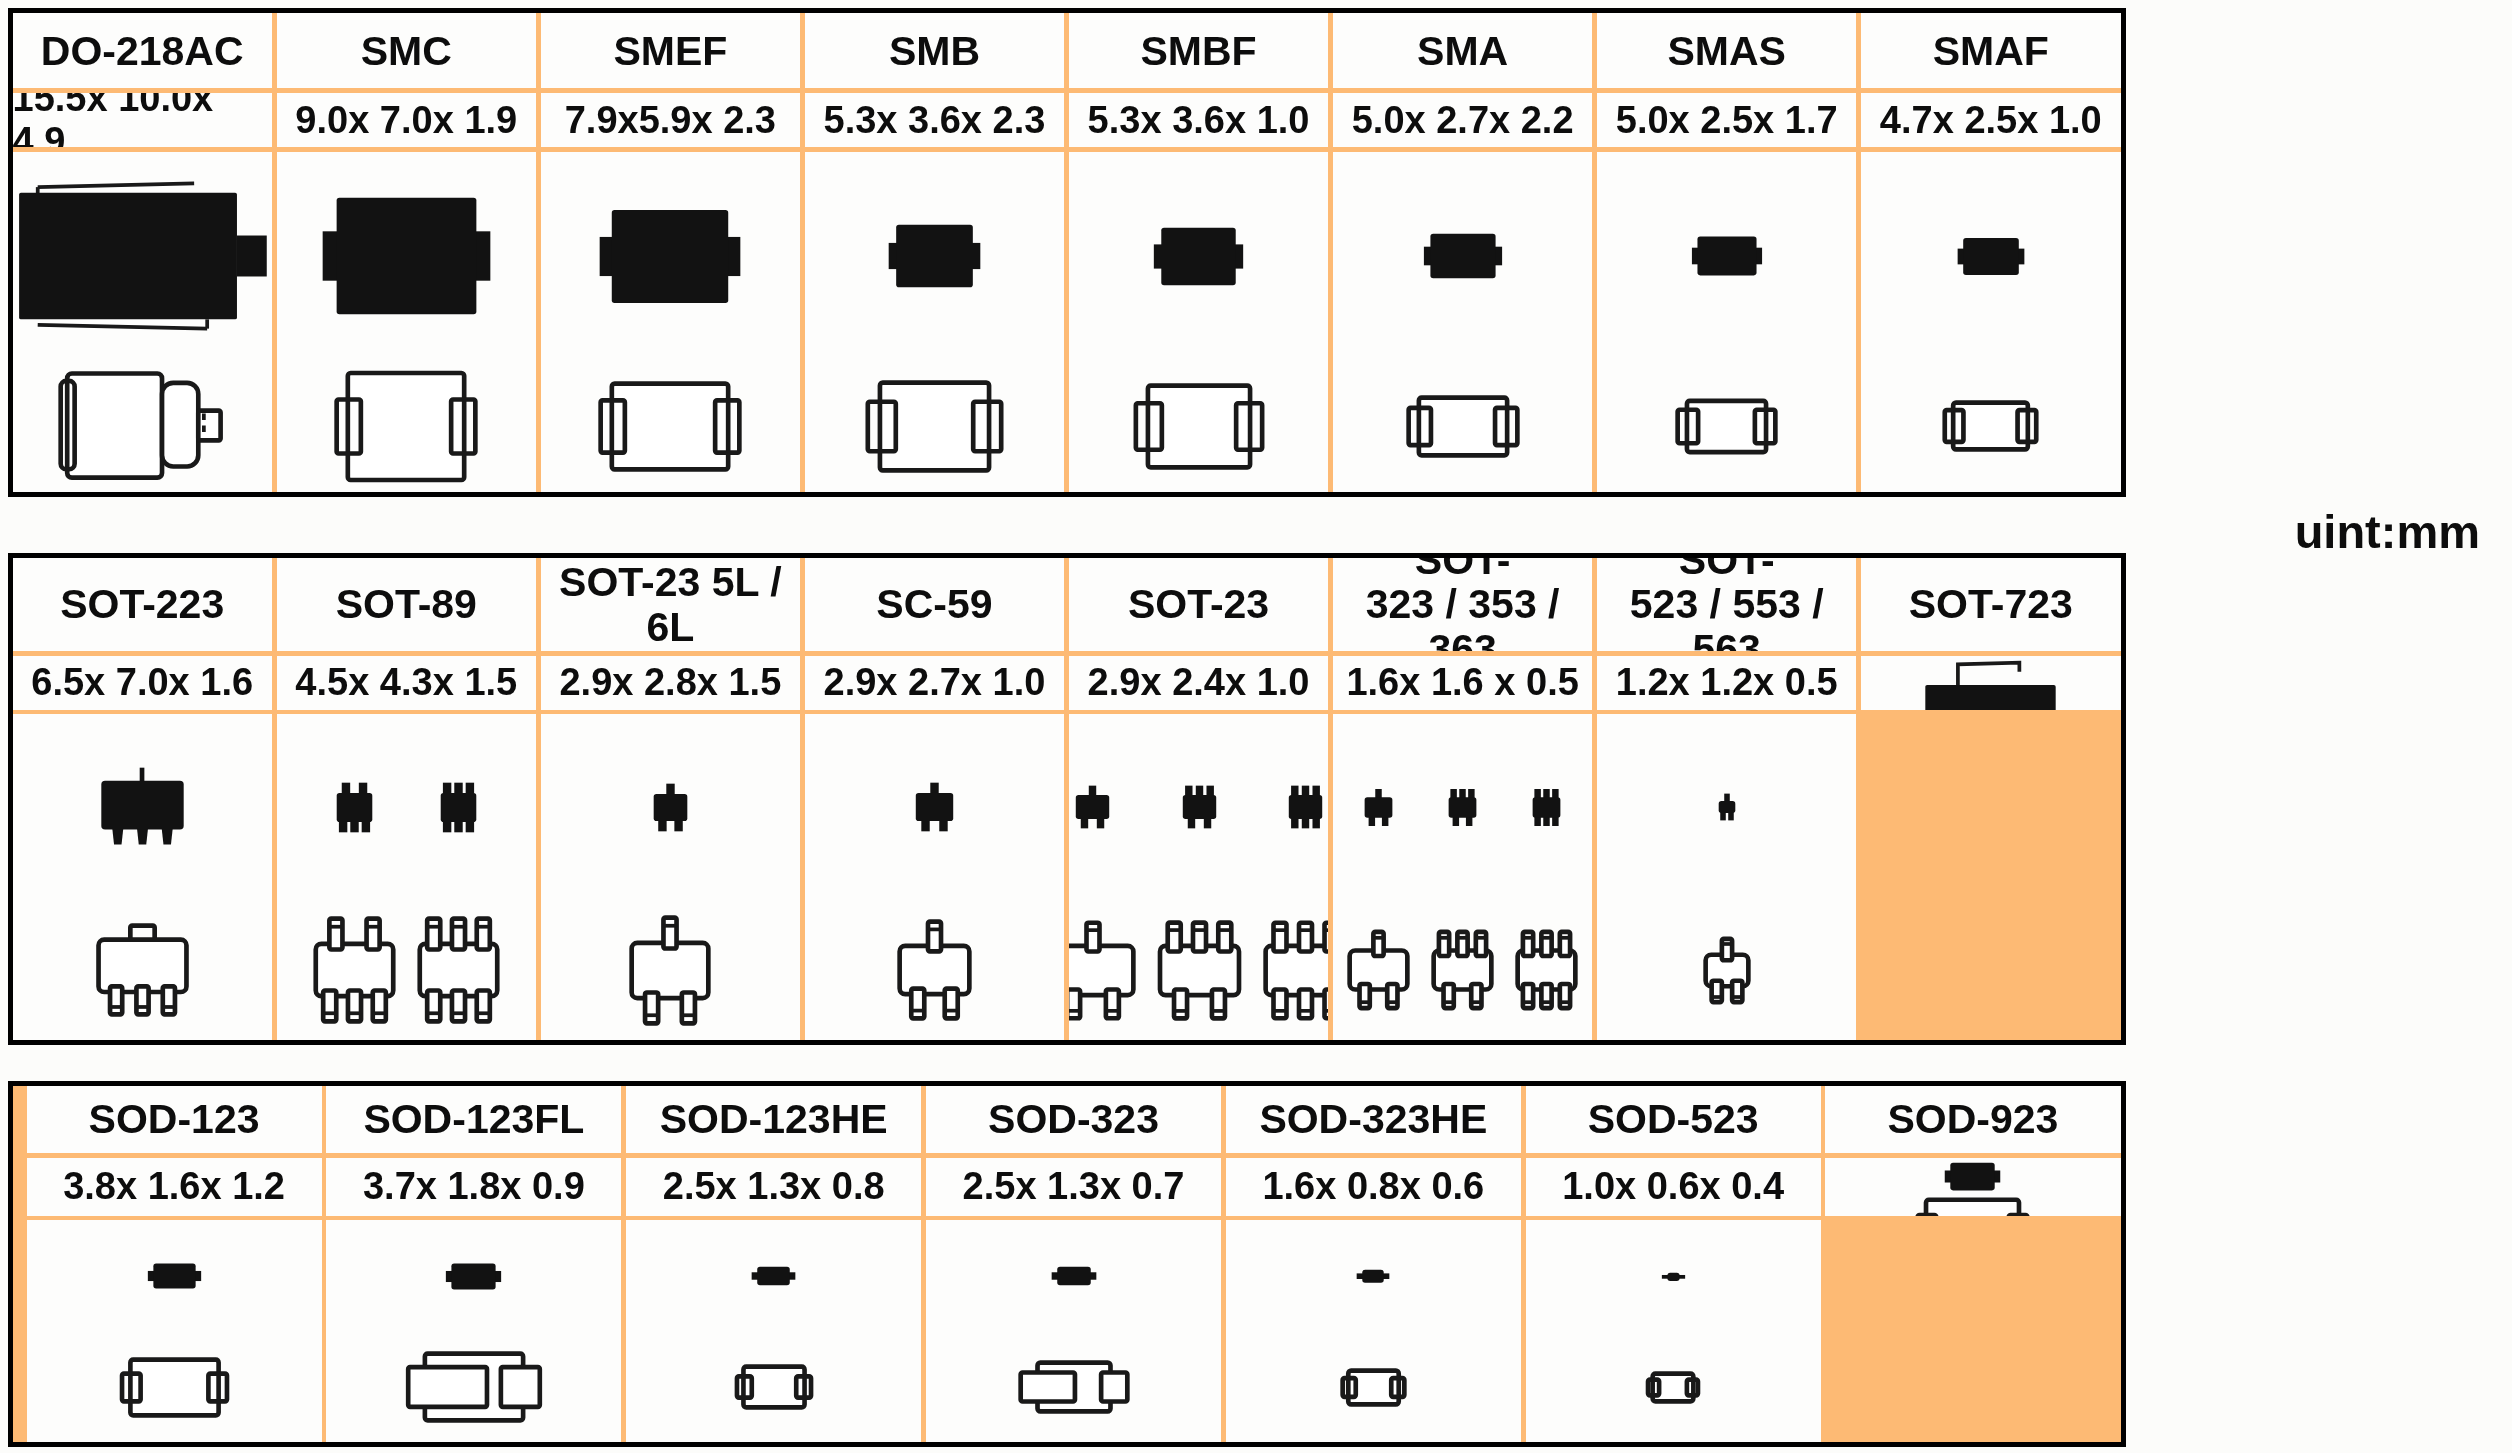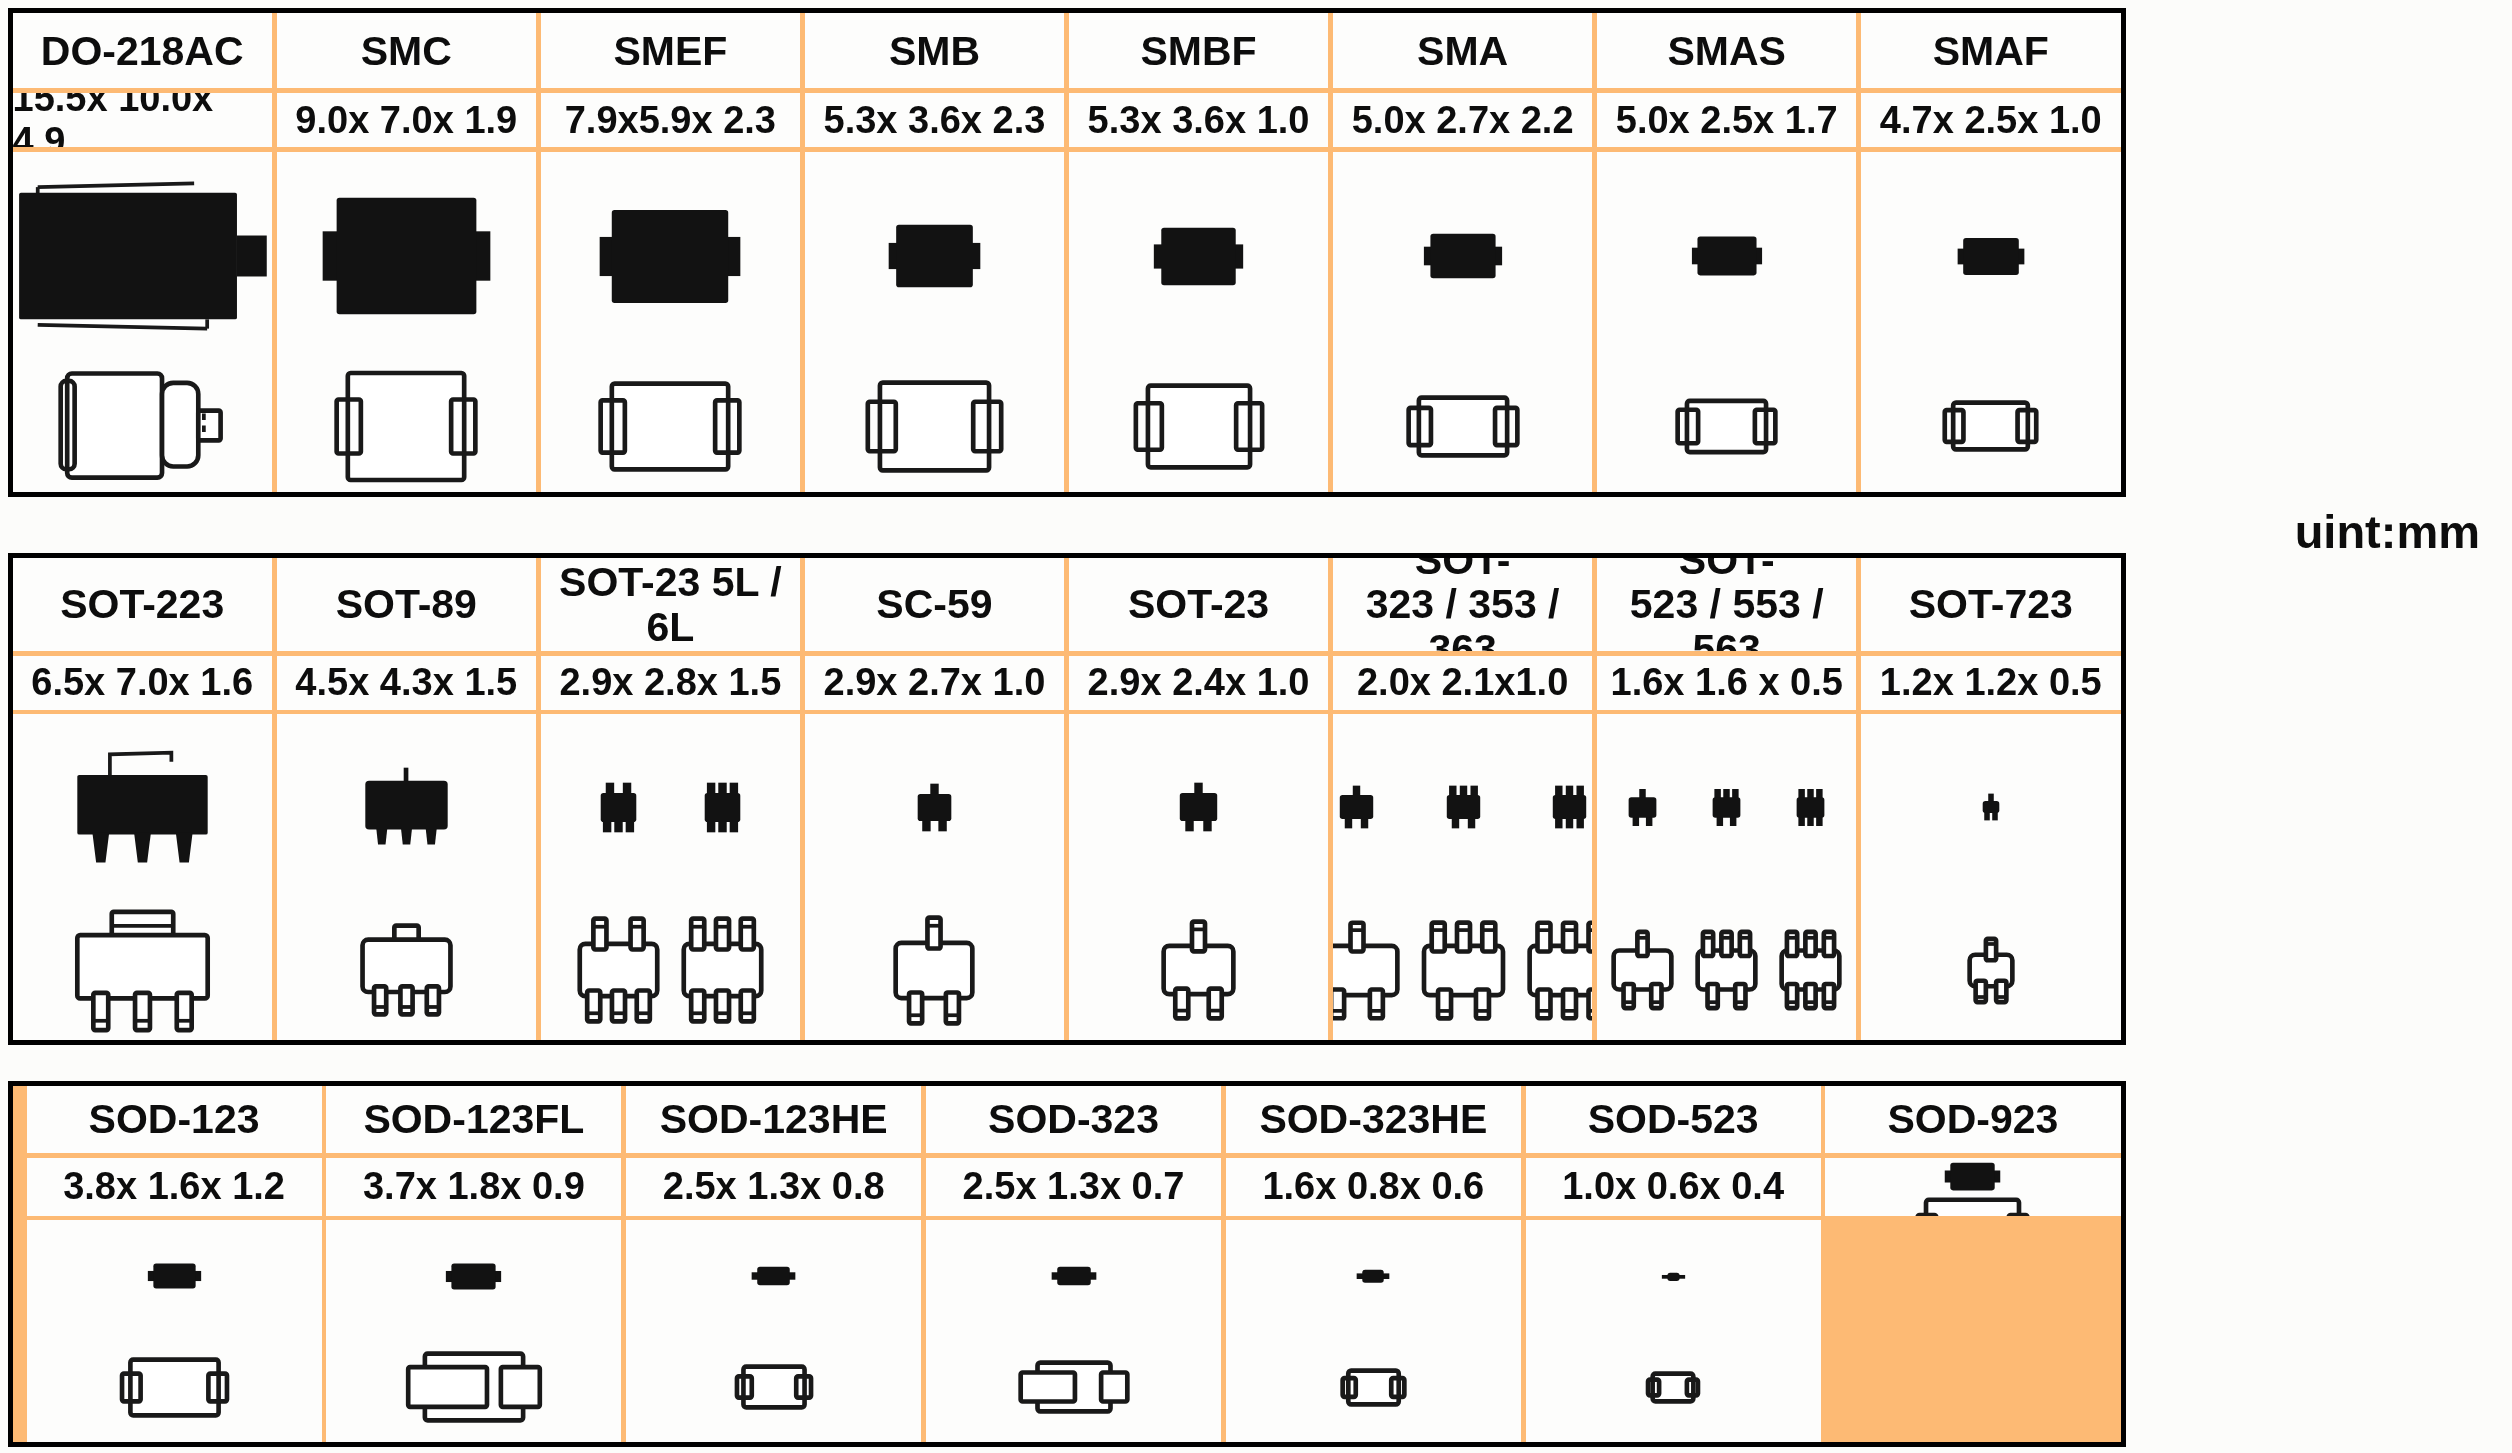--- a/index.html
+++ b/index.html
@@ -278,23 +278,20 @@
       <div class="cell dims">
         <span>2.9x 2.8x 1.5</span>
       </div>
       <div class="cell dims">
         <span>2.9x 2.7x 1.0</span>
       </div>
       <div class="cell dims">
         <span>2.9x 2.4x 1.0</span>
       </div>
       <div class="cell dims">
-        <span>2.0x 2.1x1.0</span>
-      </div>
-      <div class="cell dims">
         <span>1.6x 1.6 x 0.5</span>
       </div>
       <div class="cell dims">
         <span>1.2x 1.2x 0.5</span>
       </div>
       <div class="cell draw">
         <div class="variant">
           <div class="v-top">
             <svg width="149" height="123" viewBox="-5 -5 160 132">
               <path d="M40 26 L40 4 L106 2 L106 12" fill="none" stroke="#191919" stroke-width="4"></path>

